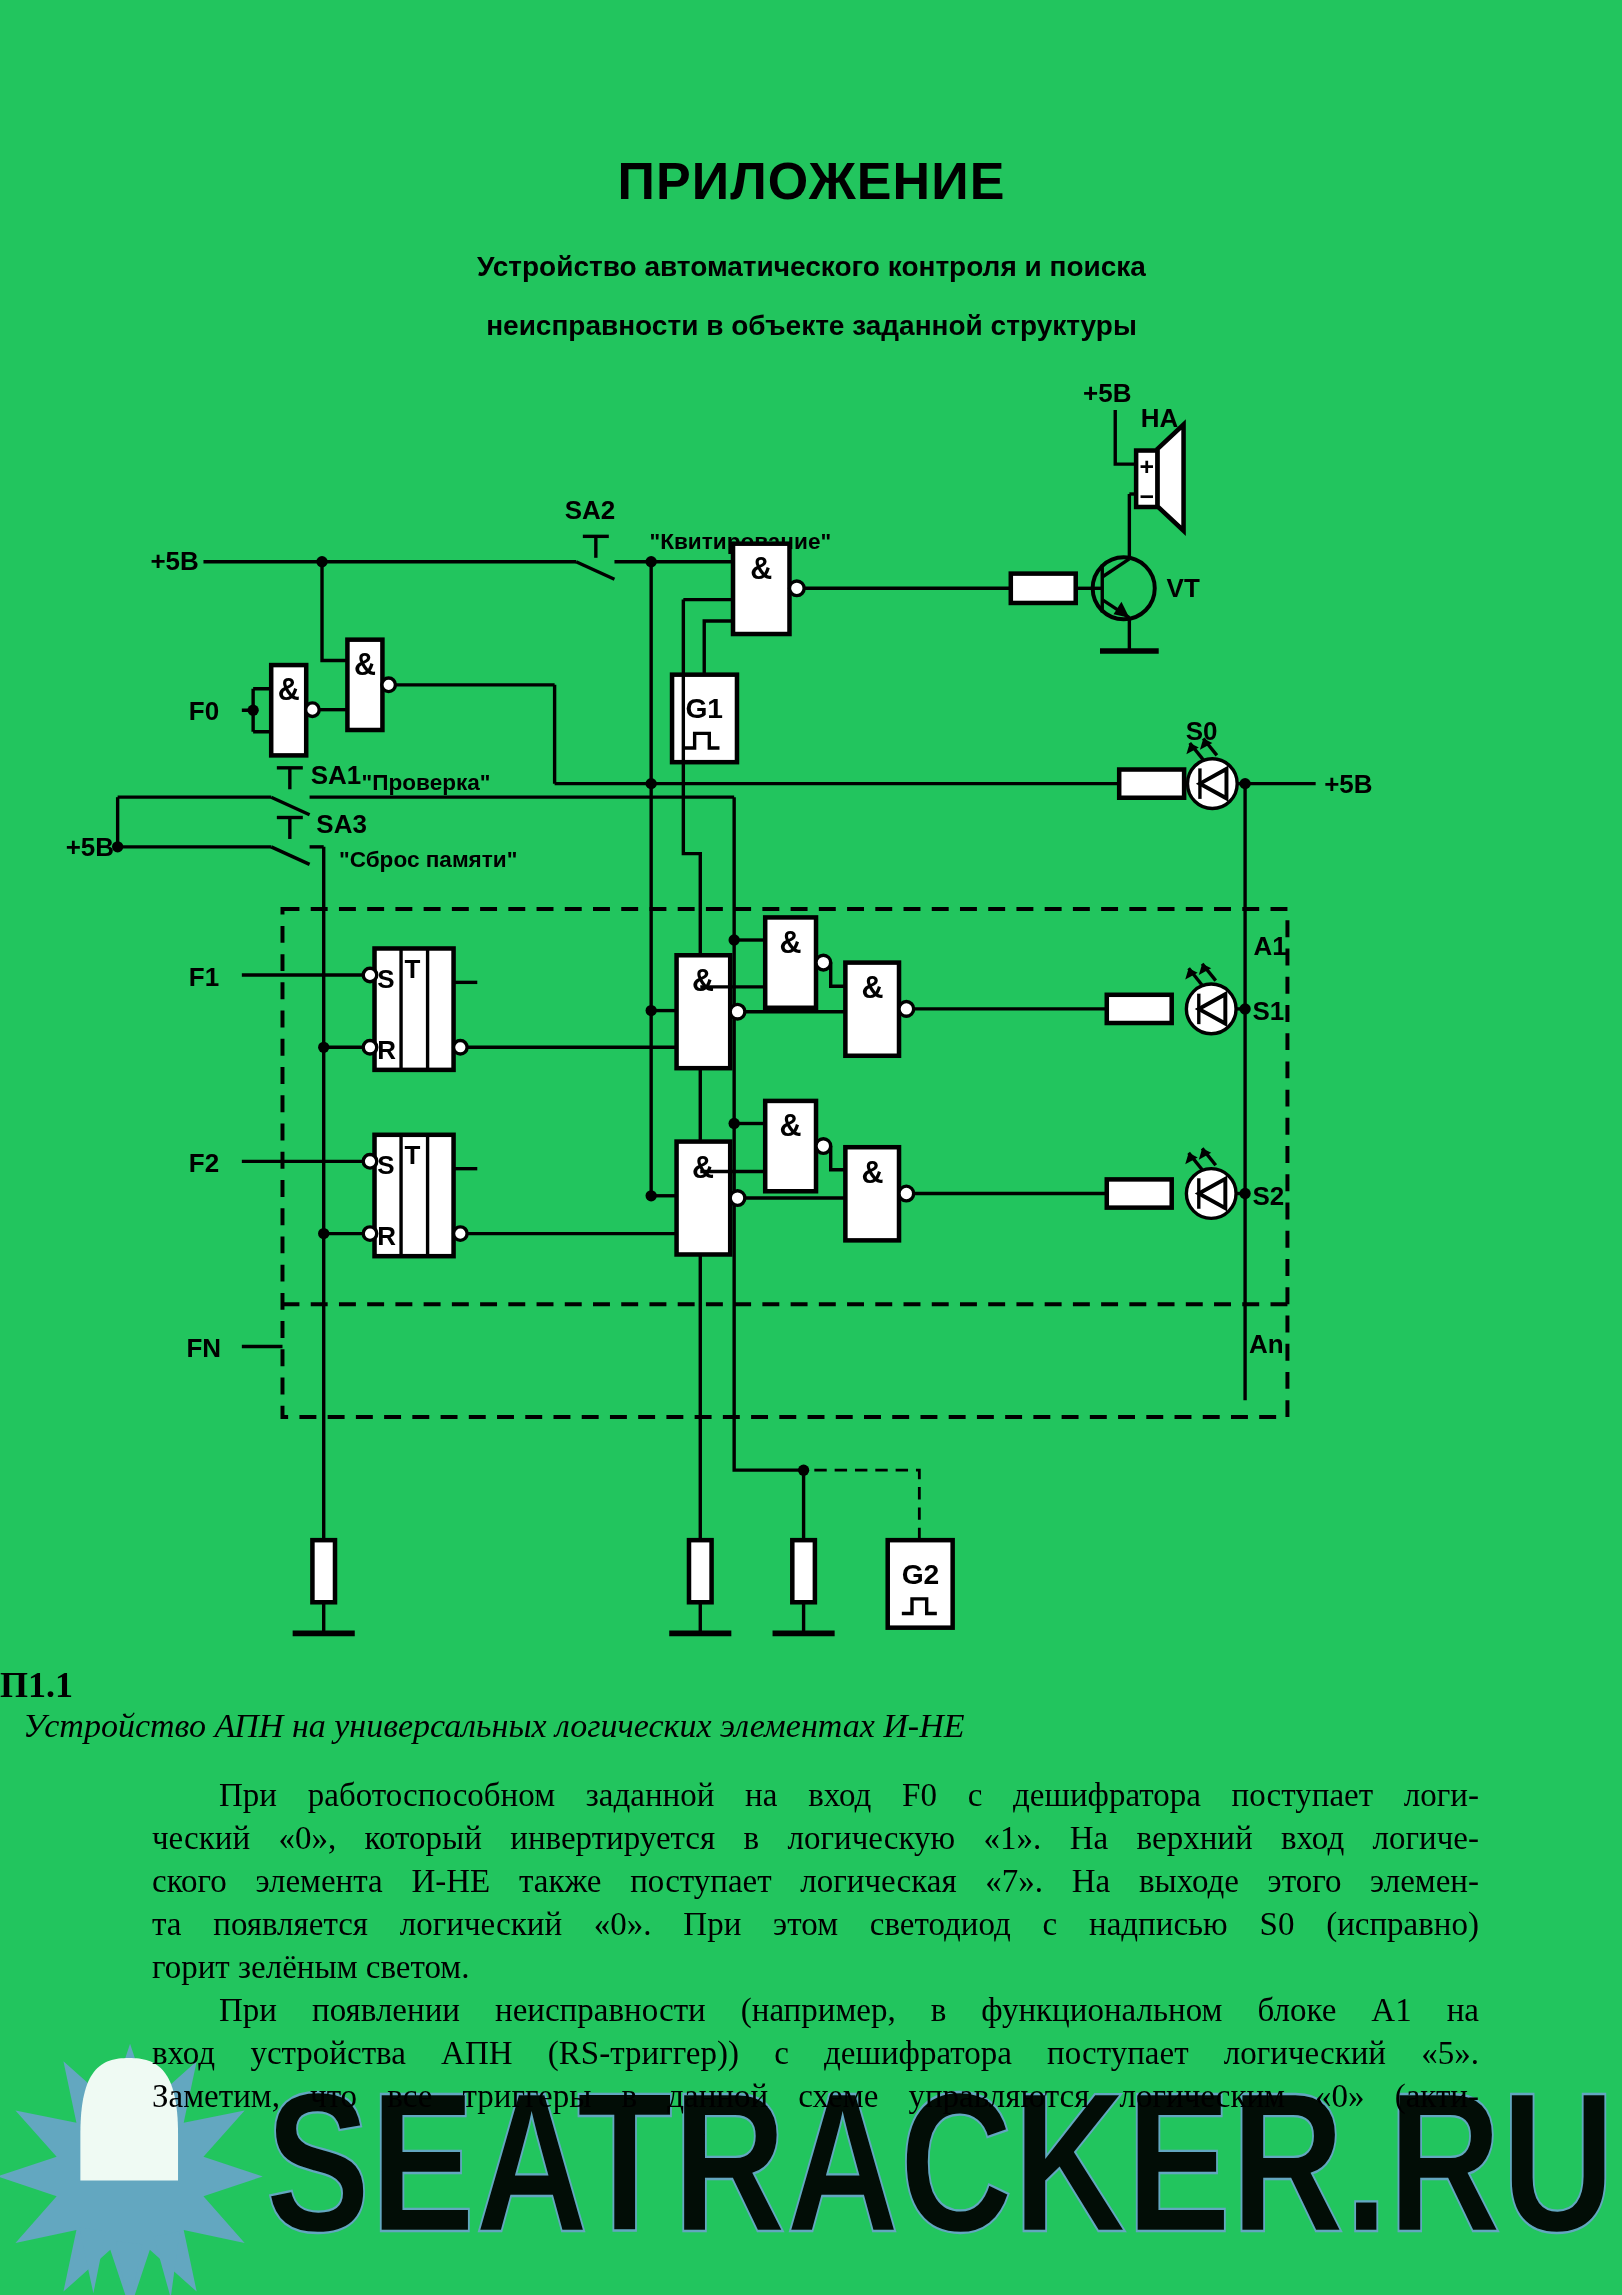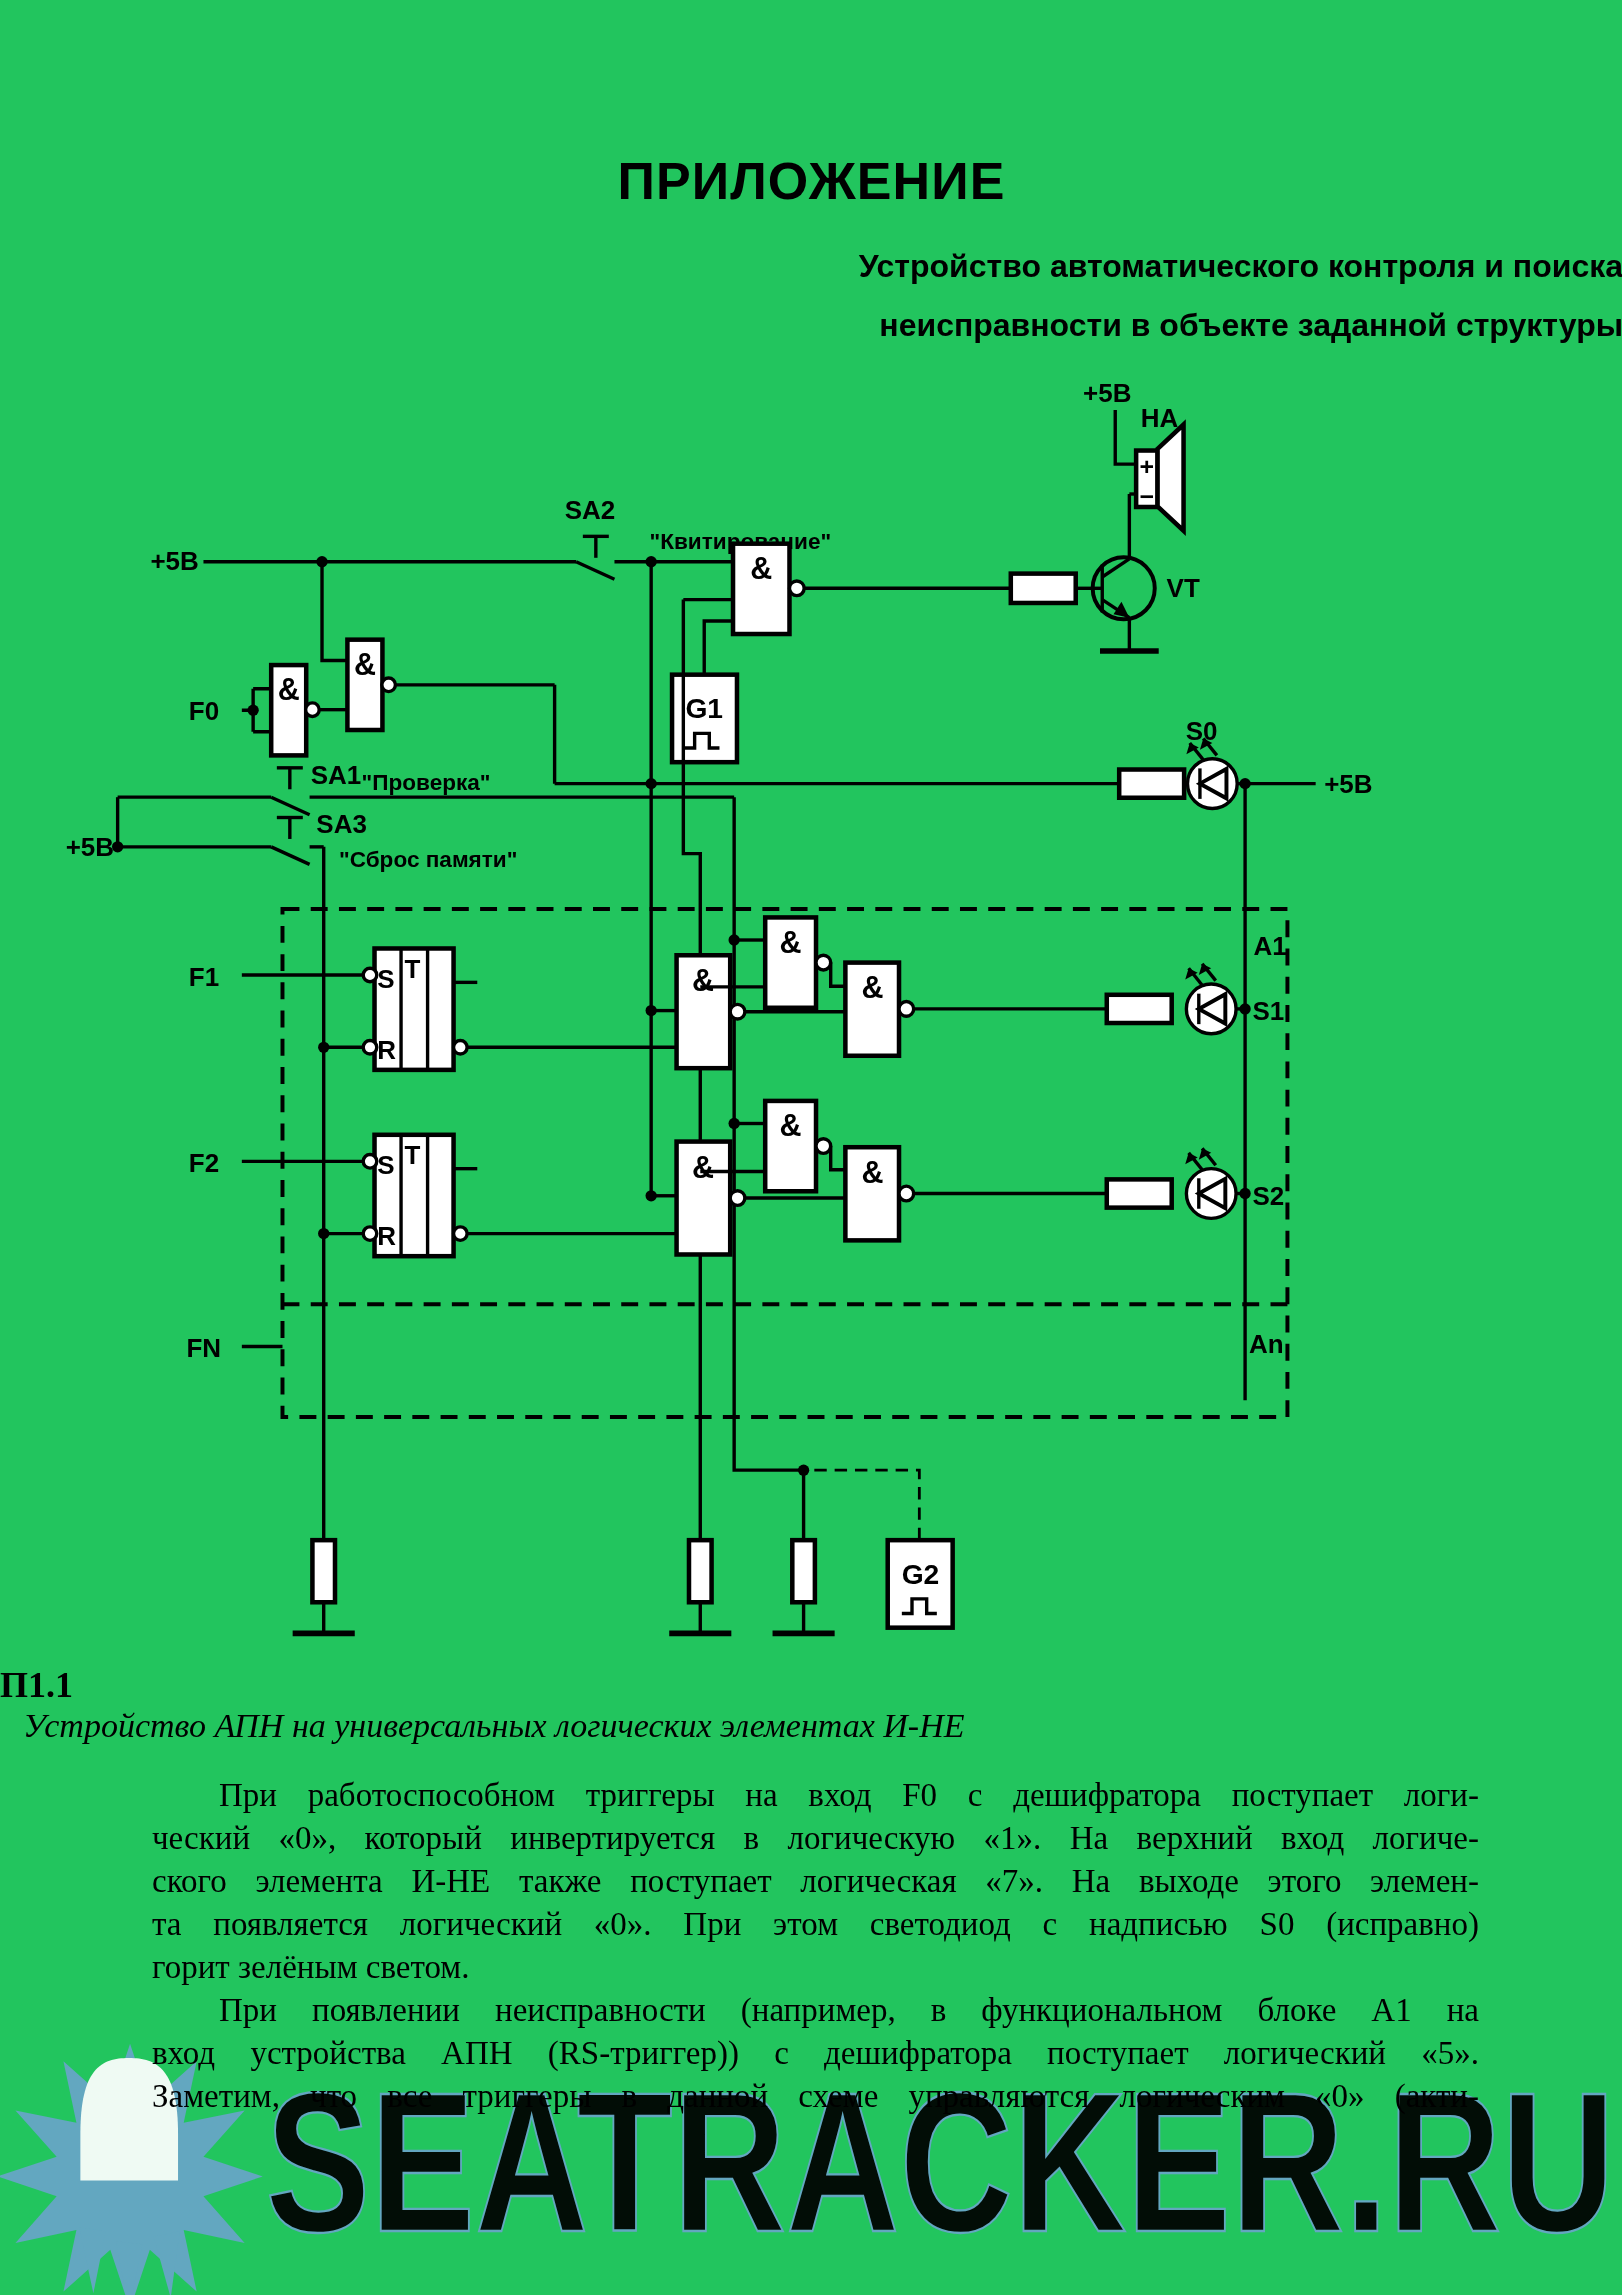--- a/index.html
+++ b/index.html
@@ -5,22 +5,22 @@
   html,body{margin:0;padding:0;background:#888;}
   .page{
     position:relative;width:1623px;height:2295px;background:#22c55e;
     overflow:hidden;font-family:"Liberation Sans",sans-serif;color:#000;
   }
   .doc-title{
     position:absolute;top:151px;left:0;width:100%;text-align:center;
     font-size:52px;font-weight:bold;letter-spacing:1.1px;
   }
   .doc-subtitle{
-    position:absolute;top:237px;left:0;width:100%;text-align:right;
-    font-size:32px;font-weight:bold;line-height:59px;
+    position:absolute;top:237px;left:0;width:100%;text-align:center;
+    font-size:28px;font-weight:bold;line-height:59px;
   }
   .fig-number{
     position:absolute;top:1664px;left:0;width:100%;
     font-family:"Liberation Serif",serif;font-size:36px;font-weight:bold;
   }
   .fig-caption{
     position:absolute;top:1707px;left:0;width:100%;text-align:left;
     font-family:"Liberation Serif",serif;font-style:italic;font-size:34px;padding-left:23px;
   }
   .bodytext{
@@ -299,21 +299,21 @@
       <rect x="1572" y="2728" width="115" height="155" class="boxln"></rect>
       <text x="1630" y="2805" class="genlabel">G2</text>
       <path d="M1597,2858 h18 v-26 h26 v26 h18" class="wire"></path>
     </g>
   </svg>
 
   <div class="fig-number">П1.1</div>
   <div class="fig-caption">Устройство АПН на универсальных логических элементах И-НЕ</div>
 
   <div class="bodytext">
-    <div class="line indent">При работоспособном триггеры на вход F0 с дешифратора поступает логи-</div>
+    <div class="line indent">При работоспособном заданной на вход F0 с дешифратора поступает логи-</div>
     <div class="line">ческий «0», который инвертируется в логическую «1». На верхний вход логиче-</div>
     <div class="line">ского элемента И-НЕ также поступает логическая «7». На выходе этого элемен-</div>
     <div class="line">та появляется логический «0». При этом светодиод с надписью S0 (исправно)</div>
     <div class="line short">горит зелёным светом.</div>
     <div class="line indent">При появлении неисправности (например, в функциональном блоке А1 на</div>
     <div class="line">вход устройства АПН (RS-триггер)) с дешифратора поступает логический «5».</div>
     <div class="line">Заметим, что все триггеры в данной схеме управляются логическим «0» (акти-</div>
   </div>
 
   <svg id="watermark" width="1623" height="2295" viewBox="0 0 2874 4065">

